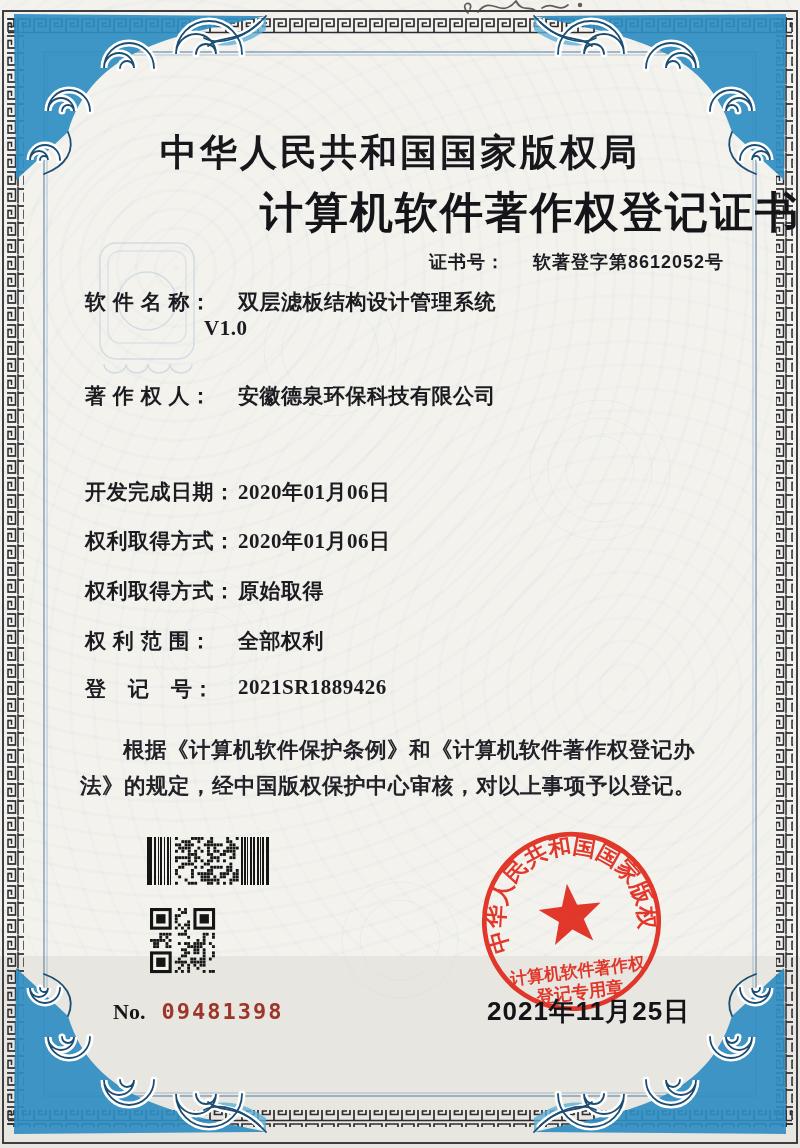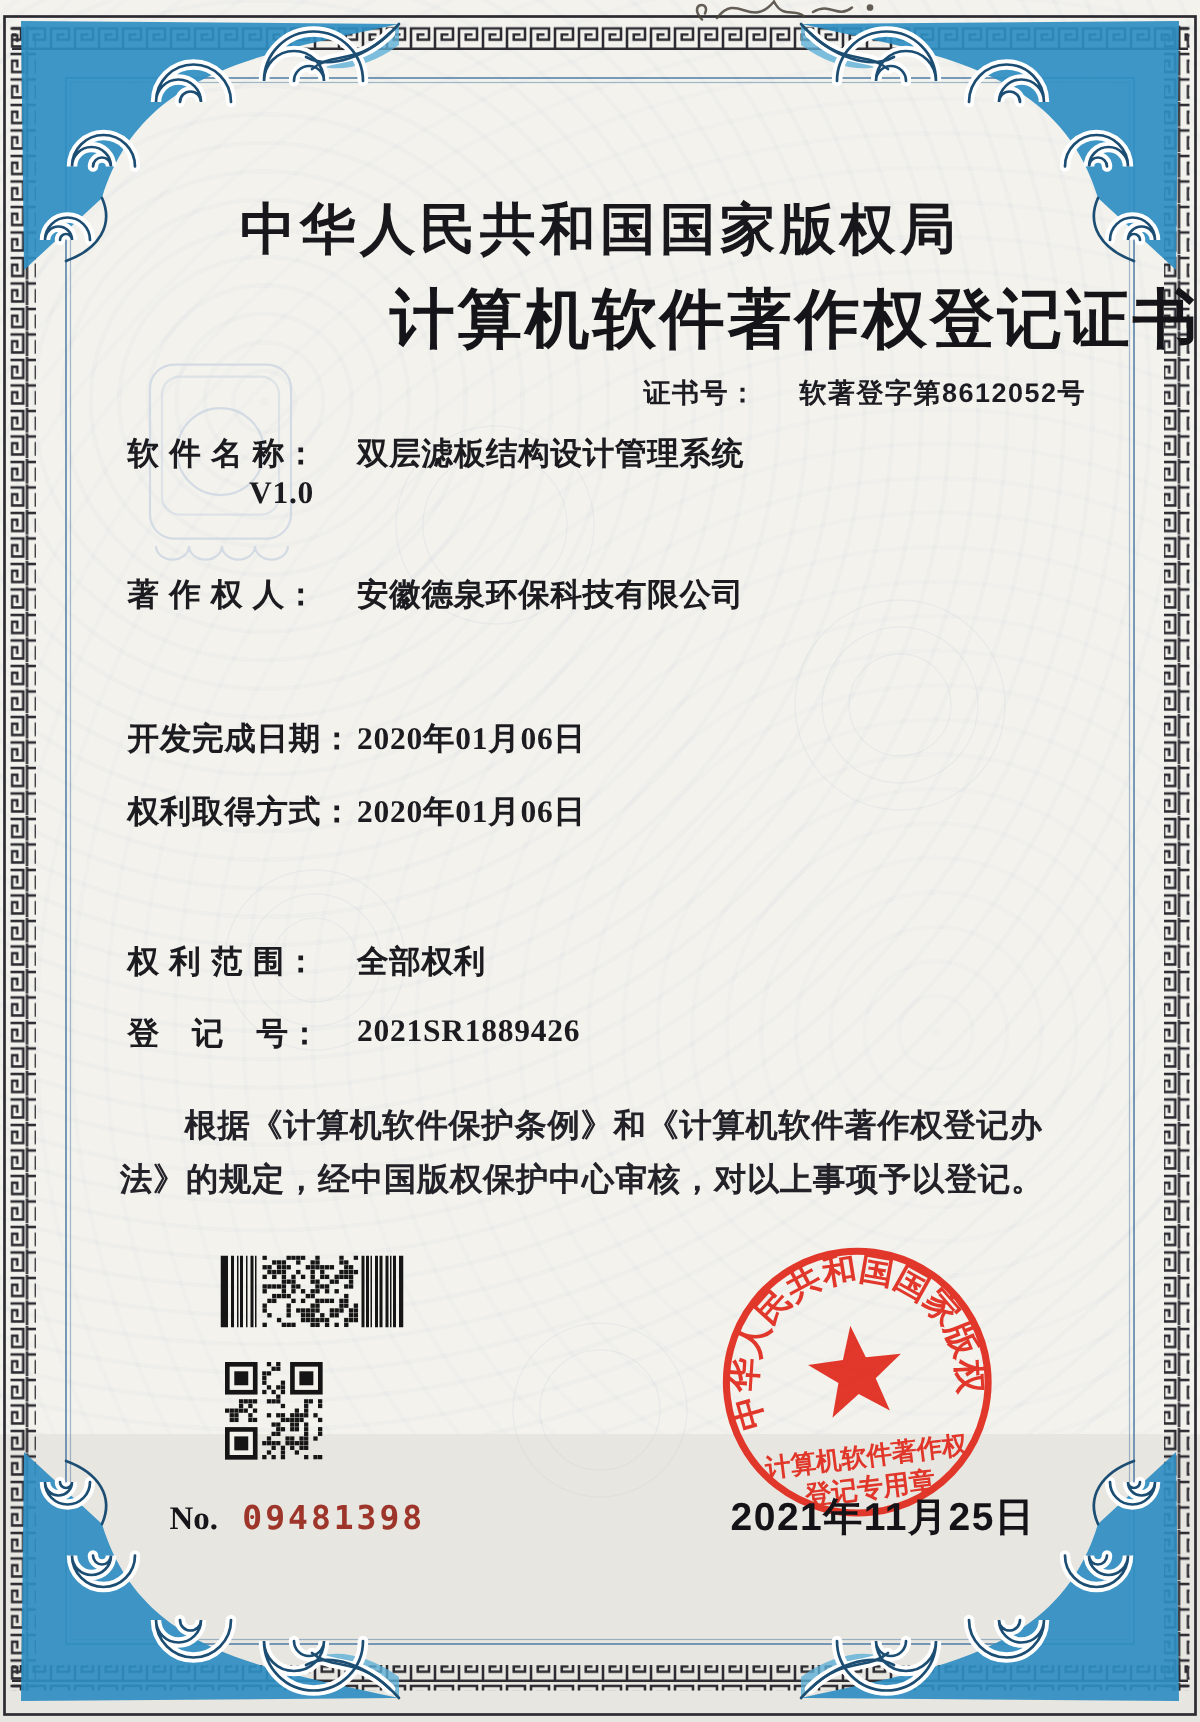--- a/index.html
+++ b/index.html
@@ -31,21 +31,21 @@
   }
   .cert-no{
     top:250px;right:76px;font-weight:700;font-size:18px;color:#1c1c22;
     letter-spacing:1px;
   }
   .cert-no .val{margin-left:28px;}
 
   .field-row{left:85px;font-size:21px;font-weight:700;color:#1b1b20;}
   .field-row .lbl{display:inline-block;width:153px;vertical-align:top;letter-spacing:0.5px;}
   .field-row .val{display:inline-block;vertical-align:top;letter-spacing:0.5px;font-family:"Liberation Serif",serif;}
-  .field-row .val2{margin-left:81px;font-family:"Liberation Serif",serif;letter-spacing:0.5px;}
+  .field-row .val2{margin-left:119px;font-family:"Liberation Serif",serif;letter-spacing:0.5px;}
   .row0{top:288px;} .row1{top:382px;} .row2{top:478px;} .row3{top:527px;}
   .row4{top:577px;} .row5{top:627px;} .row6{top:675px;}
 
   .body-par{
     left:80px;top:732px;width:648px;
     font-size:21.5px;font-weight:600;line-height:36px;
     text-indent:2em;letter-spacing:0.5px;color:#222228;
     font-family:Liberation Serif, serif;
   }
 
@@ -150,20 +150,23 @@
     <div class="val2">V1.0</div>
   </div>
   <div class="abs field-row row1">
     <span class="lbl">著 作 权 人：</span><span class="val">安徽德泉环保科技有限公司</span>
   </div>
   <div class="abs field-row row2">
     <span class="lbl">开发完成日期：</span><span class="val">2020年01月06日</span>
   </div>
   <div class="abs field-row row3">
     <span class="lbl">权利取得方式：</span><span class="val">2020年01月06日</span>
+  </div>
+  <div class="abs field-row row4">
+    <span class="lbl">权利取得方式：</span><span class="val">原始取得</span>
   </div>
   <div class="abs field-row row5">
     <span class="lbl">权 利 范 围：</span><span class="val">全部权利</span>
   </div>
   <div class="abs field-row row6">
     <span class="lbl">登　记　号：</span><span class="val">2021SR1889426</span>
   </div>
 
   <div class="abs body-par">根据《计算机软件保护条例》和《计算机软件著作权登记办法》的规定，经中国版权保护中心审核，对以上事项予以登记。</div>
 

